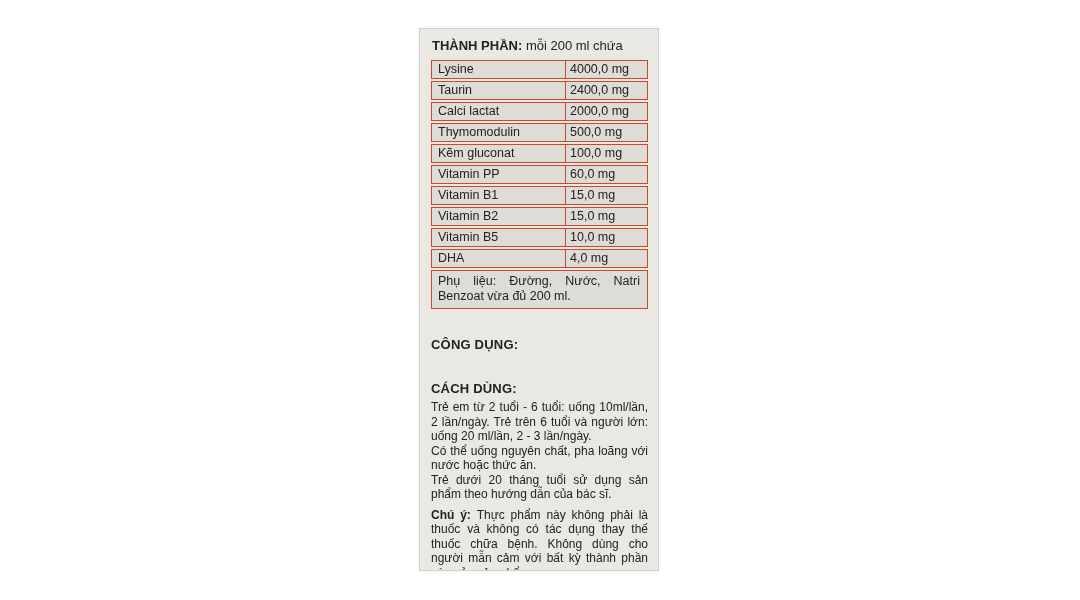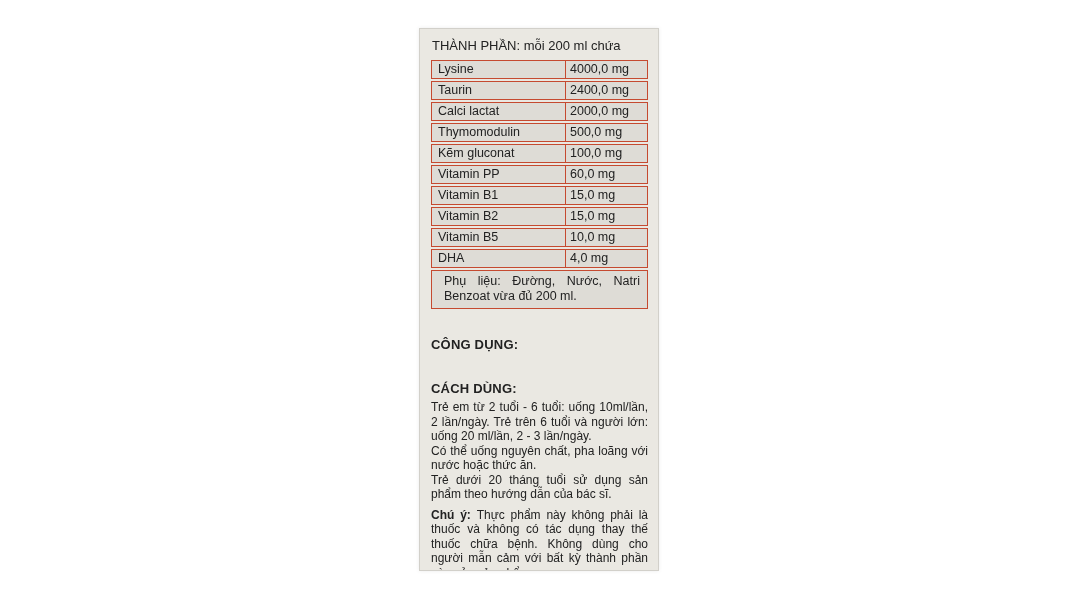--- a/index.html
+++ b/index.html
@@ -28,21 +28,21 @@
     box-shadow:0 0 4px rgba(0,0,0,0.08);
     padding:8px 10px 8px 11px;
     overflow:hidden;
   }
   .tbl-header{
     font-size:13px;
     line-height:16px;
     margin:1px 0 6px 1px;
     white-space:nowrap;
   }
-  .tbl-header .b{font-weight:normal;}
+  .tbl-header .b{font-weight:bold;}
   .ing-table{width:100%;}
   .ing-row{
     display:flex;
     align-items:stretch;
     border:1px solid var(--table-border);
     background:var(--cell-bg);
     margin-bottom:2px;
     height:19px;
   }
   .ing-name{
@@ -59,21 +59,21 @@
     font-size:12.5px;
     line-height:16px;
     padding:0 7px 0 4px;
     white-space:nowrap;
   }
   .ing-footer{
     border:1px solid var(--table-border);
     background:var(--cell-bg);
     font-size:12.5px;
     line-height:15px;
-    padding:3px 7px 4px 12px;
+    padding:3px 7px 4px 6px;
     text-align:justify;
   }
   .section{margin-top:11px;}
   .section-heading{
     font-size:13px;
     font-weight:bold;
     line-height:16px;
     margin-bottom:3px;
     letter-spacing:0.2px;
     margin-top:28px;

